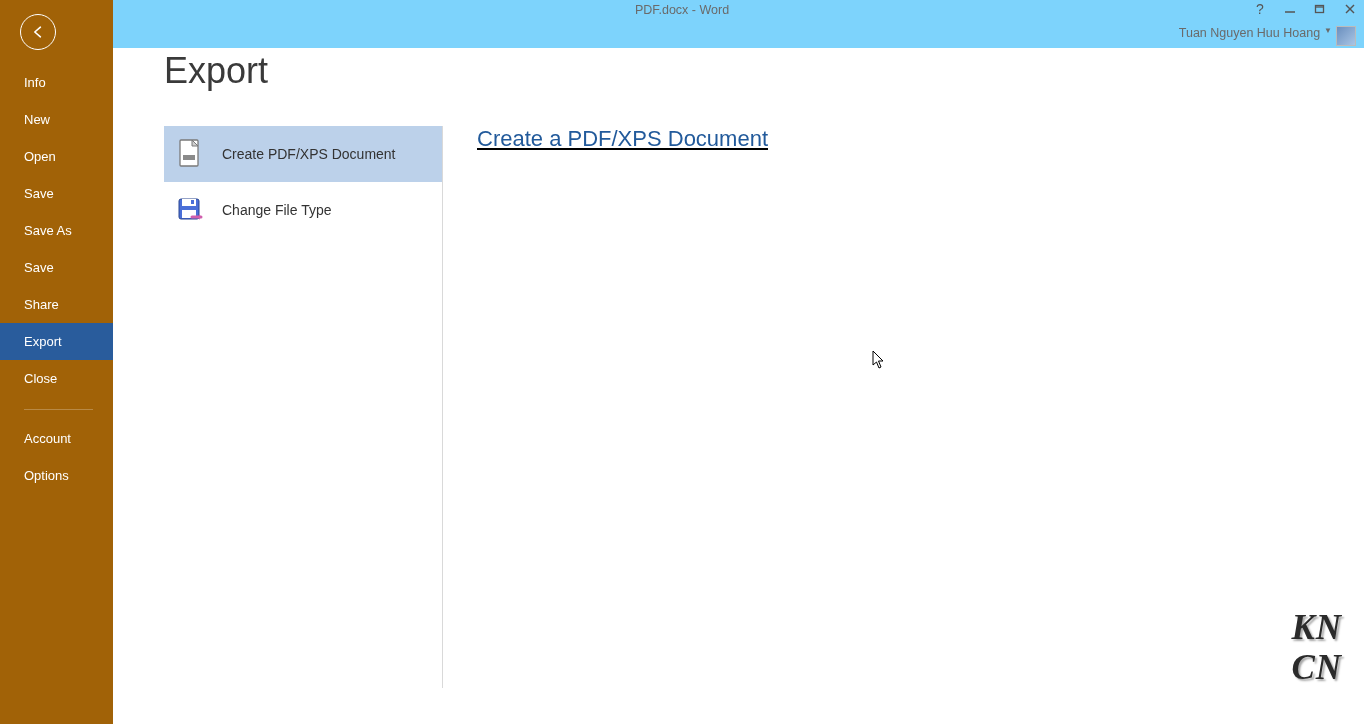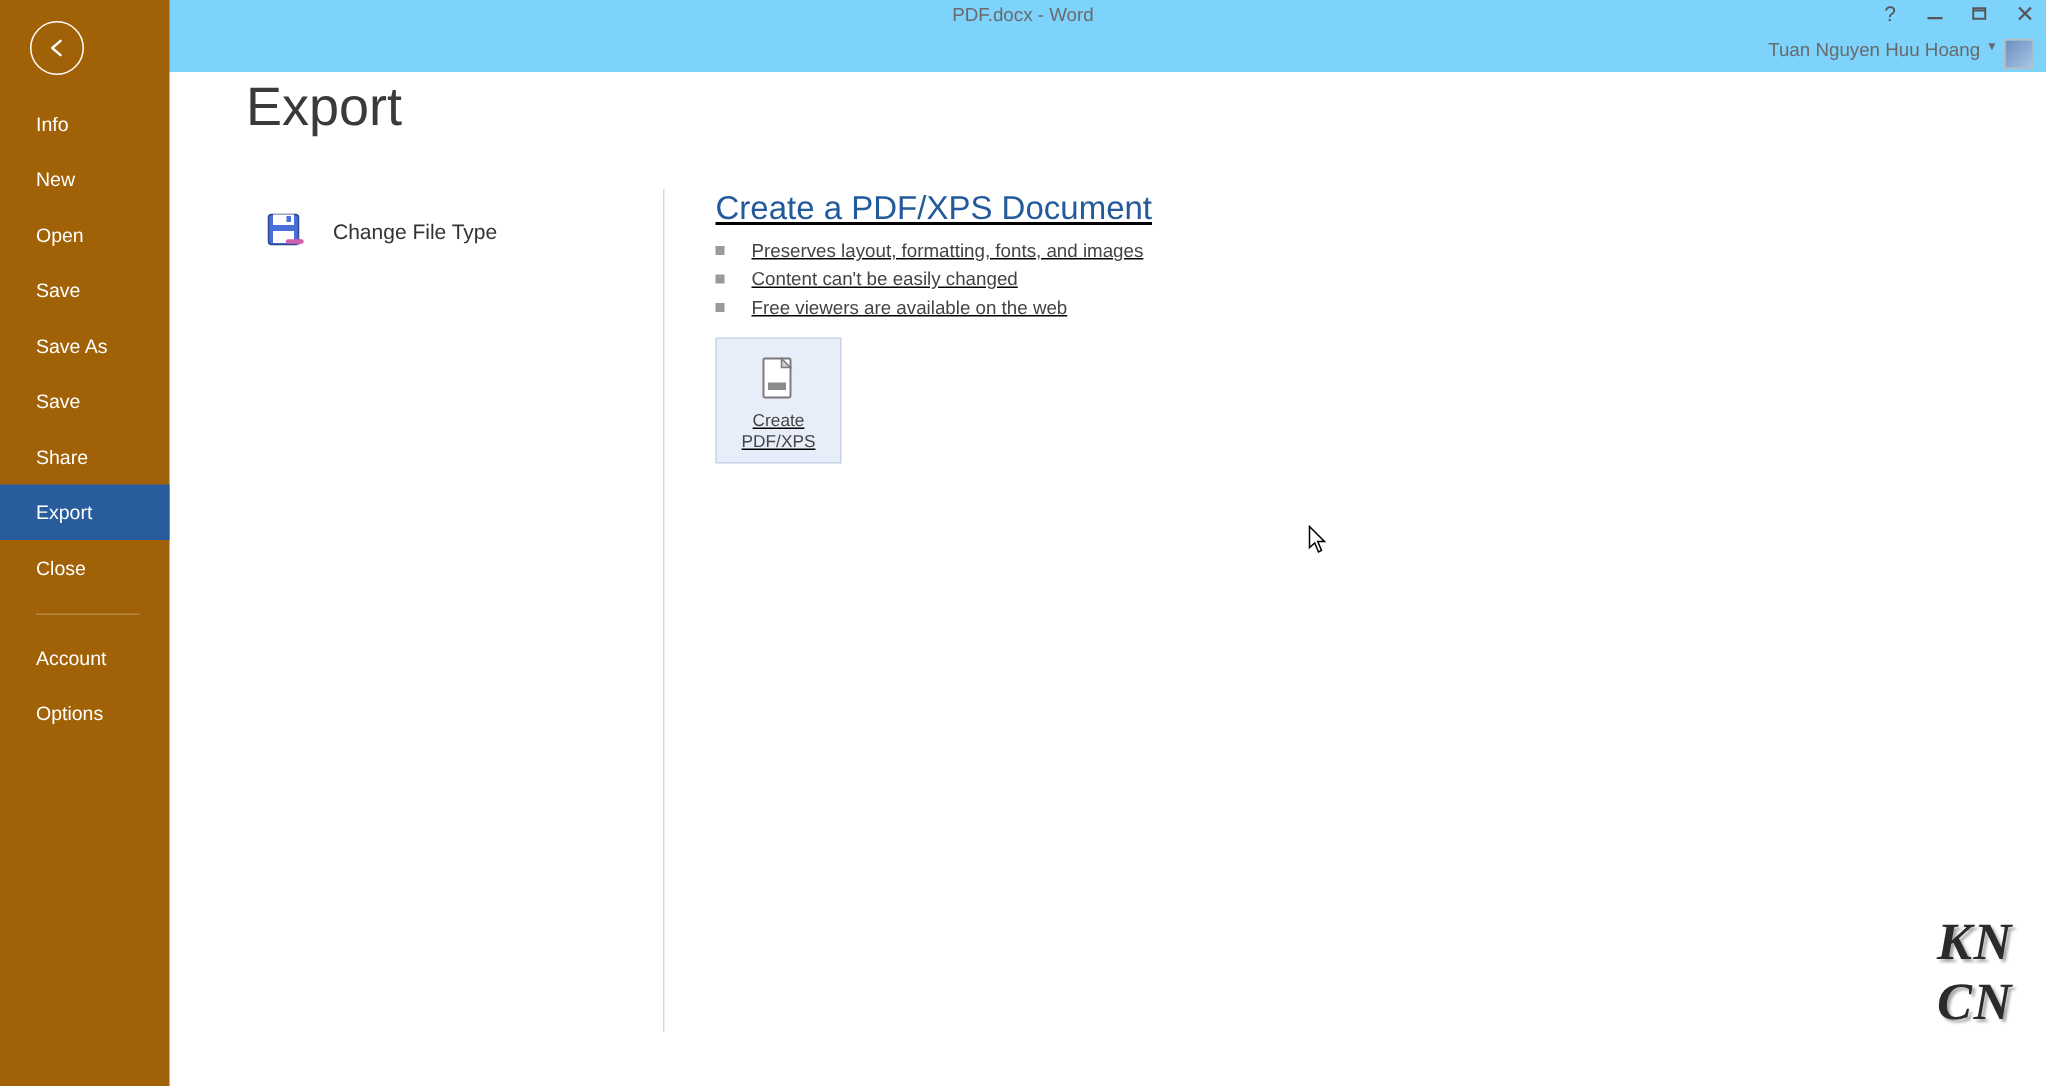--- a/index.html
+++ b/index.html
@@ -255,20 +255,30 @@
     <div class="side-divider"></div>
     <div class="side-item">Account</div>
     <div class="side-item">Options</div>
   </div>
 </div>
 
 <div class="content">
   <div class="page-title">Export</div>
 
   <div class="export-options">
+    <div class="opt selected">
+      <span class="icon-wrap">
+        <svg width="28" height="30" viewBox="0 0 28 30">
+          <rect x="4" y="1" width="18" height="26" rx="1" fill="#fff" stroke="#7a7a7a" stroke-width="1.3"></rect>
+          <polygon points="16,1 22,7 16,7" fill="#cfcfcf" stroke="#7a7a7a" stroke-width="1"></polygon>
+          <rect x="7" y="16" width="12" height="5" fill="#8a8a8a"></rect>
+        </svg>
+      </span>
+      <span class="label">Create PDF/XPS Document</span>
+    </div>
     <div class="opt">
       <span class="icon-wrap">
         <svg width="28" height="28" viewBox="0 0 28 28">
           <rect x="3" y="3" width="20" height="20" rx="2" fill="#4a6fd8" stroke="#2b4790" stroke-width="1"></rect>
           <rect x="6" y="3" width="14" height="7" fill="#fff"></rect>
           <rect x="15" y="4" width="3" height="4" fill="#4a6fd8"></rect>
           <rect x="6" y="14" width="14" height="8" fill="#fff"></rect>
           <path d="M20 16 L27 20 L20 24 Z" fill="none"></path>
           <path d="M17 17 L24 17 L21 14 M24 17 L21 20" fill="none"></path>
           <path d="M16 21 L25 21" stroke="#d05fae" stroke-width="3" stroke-linecap="round"></path>
@@ -276,35 +286,20 @@
         </svg>
       </span>
       <span class="label">Change File Type</span>
     </div>
   </div>
 
   <div class="divider-v"></div>
 
   <div class="detail">
     <div class="detail-heading">Create a PDF/XPS Document</div>
-    <ul class="bullets">
-      <li>Preserves layout, formatting, fonts, and images</li>
-      <li>Content can't be easily changed</li>
-      <li>Free viewers are available on the web</li>
-    </ul>
-    <div class="big-btn">
-      <span class="icon-wrap">
-        <svg width="32" height="34" viewBox="0 0 32 34">
-          <rect x="6" y="2" width="18" height="26" rx="1" fill="#fff" stroke="#7a7a7a" stroke-width="1.3"></rect>
-          <polygon points="18,2 24,8 18,8" fill="#cfcfcf" stroke="#7a7a7a" stroke-width="1"></polygon>
-          <rect x="9" y="18" width="12" height="5" fill="#8a8a8a"></rect>
-        </svg>
-      </span>
-      <span class="blabel">Create<br>PDF/XPS</span>
-    </div>
 
     <svg class="cursor" viewBox="0 0 14 20">
       <polygon points="1,1 1,15 4.5,12 7,18 9,17 6.5,11 11,11" fill="#fff" stroke="#000" stroke-width="1"></polygon>
     </svg>
   </div>
 
   <div class="watermark">
     <div class="wm-line">KN</div>
     <div class="wm-line">CN</div>
   </div>

